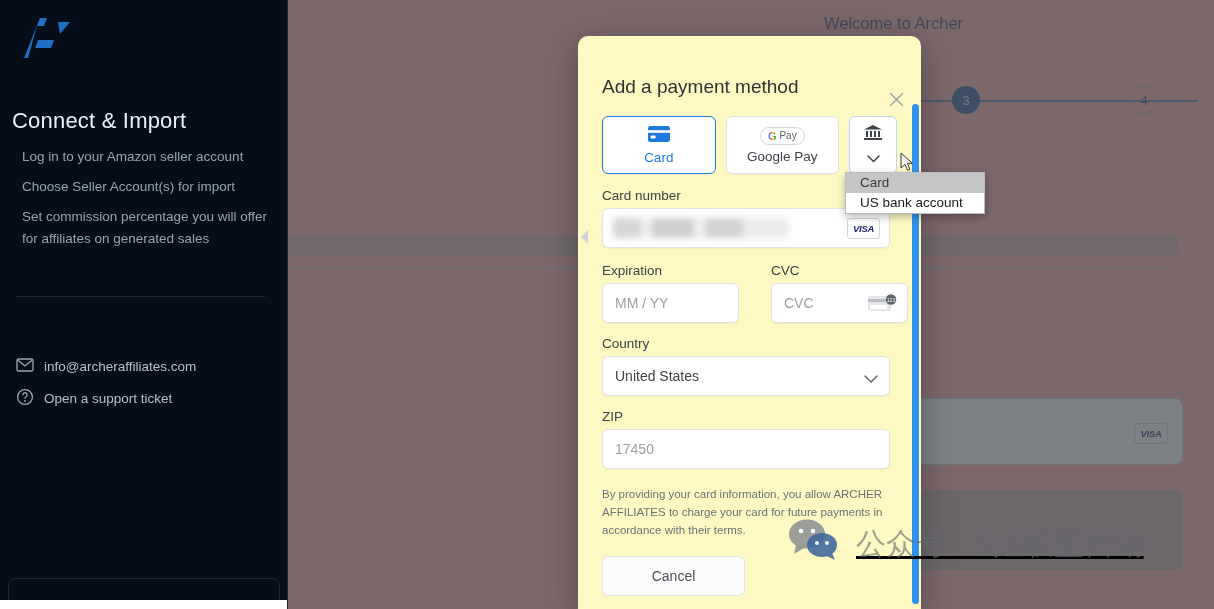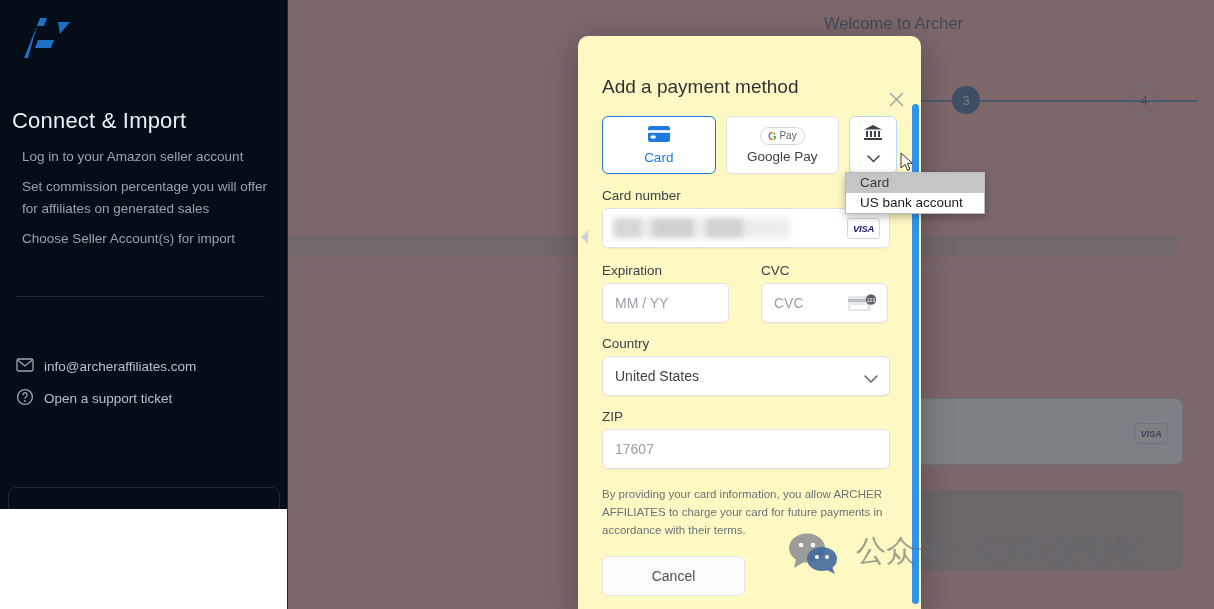--- a/index.html
+++ b/index.html
@@ -7,21 +7,21 @@
     width: 1214px; height: 609px;
     overflow: hidden;
     font-family: "Liberation Sans", sans-serif;
     background: #ffffff;
   }
   #app { position: relative; width: 1214px; height: 609px; overflow: hidden; }
 
   
   .sidebar {
     position: absolute; left: 0; top: 0;
-    width: 288px; height: 509px;
+    width: 288px; height: 600px;
     background: #050d18;
     color: #c9d2dd;
     overflow: hidden;
   }
   .logo-wrap { position: absolute; left: 14px; top: 12px; width: 60px; height: 52px; }
   .side-title {
     position: absolute; left: 12px; top: 108px;
     font-size: 22px; font-weight: 400; color: #eaf0f7;
     letter-spacing: .2px;
   }
@@ -182,21 +182,21 @@
   .pm-dropdown .opt.sel { background: #c4c5c7; color: #3a3a3a; }
 
   .field-label { font-size: 13.5px; color: #3c4248; margin: 2px 0 5px 0; }
   .field {
     position: relative; width: 288px; height: 40px;
     background: #ffffff; border: 1px solid #dfe2e6; border-radius: 6px;
     box-shadow: 0 1px 1px rgba(0,0,0,.04);
     display: flex; align-items: center; padding: 0 12px;
     font-size: 14px; color: #9aa0a6;
   }
-  .field.small { width: 127px; }
+  .field.small { width: 137px; }
   .row2 { display: flex; gap: 32px; }
   .blurbar {
     position: absolute; left: 10px; top: 9px;
     width: 176px; height: 20px;
     background: linear-gradient(90deg,#d6d6d6 0 16%,#eee 16% 22%,#cfcfcf 22% 46%,#f0f0f0 46% 52%,#d2d2d2 52% 74%,#ececec 74% 100%);
     filter: blur(3.2px); border-radius: 2px;
   }
   .visa-badge {
     position: absolute; right: 9px; top: 9px;
     width: 33px; height: 21px;
@@ -232,23 +232,24 @@
   }
   .modal-left-arrow {
     position: absolute; left: 580px; top: 229px; z-index: 25;
   }
 
   
   .cursor { position: absolute; left: 900px; top: 152px; z-index: 60; }
 
   
   .watermark {
-    position: absolute; left: 786px; top: 531px; z-index: 50;
-    display: flex; align-items: flex-start; gap: 14px;
+    position: absolute; left: 786px; top: 517px; z-index: 50;
+    display: flex; align-items: flex-end; gap: 14px;
     pointer-events: none;
+    text-decoration: underline;
   }
   .wm-text {
     font-size: 30px; color: rgba(100,104,110,.62);
     font-family: "DejaVu Sans", sans-serif;
     white-space: nowrap;
   }
 </style>
 </head>
 <body>
 
@@ -260,22 +261,22 @@
         <path d="M10 46 L26 6 L33 6 L30 14 L23 14 L14 46 Z" fill="#1f6fc4"></path>
         <path d="M24 28 L40 28 L37 36 L21 36 Z" fill="#1f6fc4"></path>
         <path d="M44 10 L56 10 L46 22 Z" fill="#1f6fc4"></path>
       </svg>
     </div>
 
     <h1 class="side-title">Connect &amp; Import</h1>
 
     <ul class="side-steps">
       <li>Log in to your Amazon seller account</li>
+      <li>Choose Seller Account(s) for import</li>
       <li>Set commission percentage you will offer for affiliates on generated sales</li>
-      <li>Choose Seller Account(s) for import</li>
     </ul>
 
     <div class="side-div"></div>
 
     <div class="side-contact">
       <div class="contact-row">
         <span>
           <svg width="18" height="14" viewBox="0 0 18 14">
               <rect x="1" y="1" width="16" height="12" rx="1.5" fill="none" stroke="#9aa7b6" stroke-width="1.3"></rect>
               <path d="M1.6 2 L9 8 L16.4 2" fill="none" stroke="#9aa7b6" stroke-width="1.3"></path>
@@ -411,21 +412,21 @@
         <span>United States</span>
         <span class="select-chevron">
           <svg width="14" height="9" viewBox="0 0 14 9">
               <path d="M1 1 L7 7 L13 1" fill="none" stroke="#5f6368" stroke-width="1.5" stroke-linecap="round"></path>
             </svg>
         </span>
       </div>
 
       <div class="field-label mt14">ZIP</div>
       <div class="field">
-        <span>17607</span>
+        <span>17450</span>
       </div>
 
       <p class="legal">By providing your card information, you allow ARCHER AFFILIATES to charge your card for future payments in accordance with their terms.</p>
 
       <div class="actions">
         <div class="btn cancel">Cancel</div>
       </div>
     </div>
 
     <div class="modal-scrollbar"></div>

